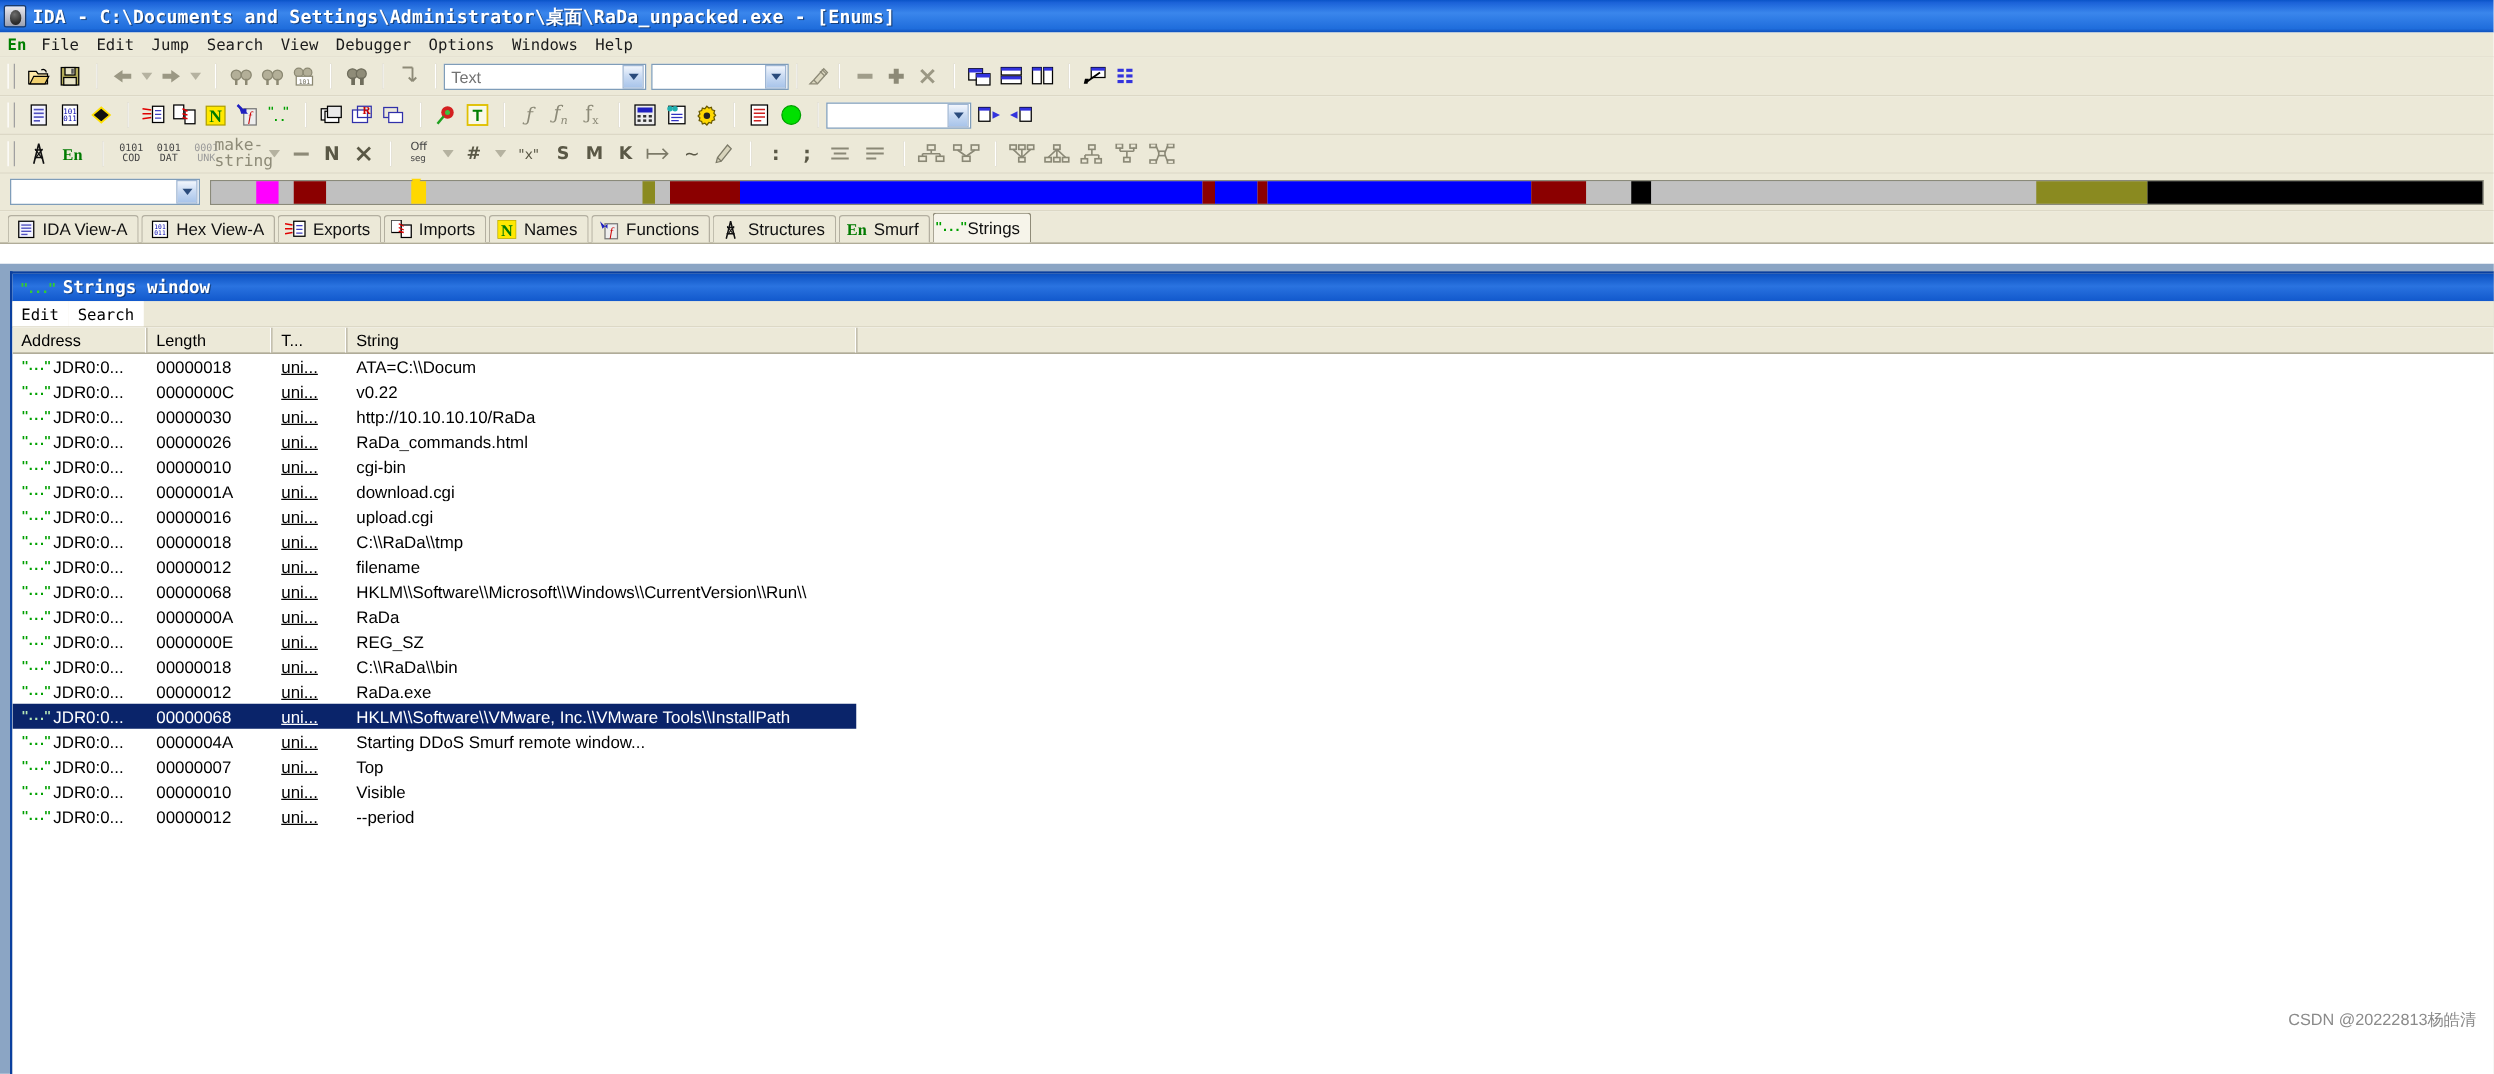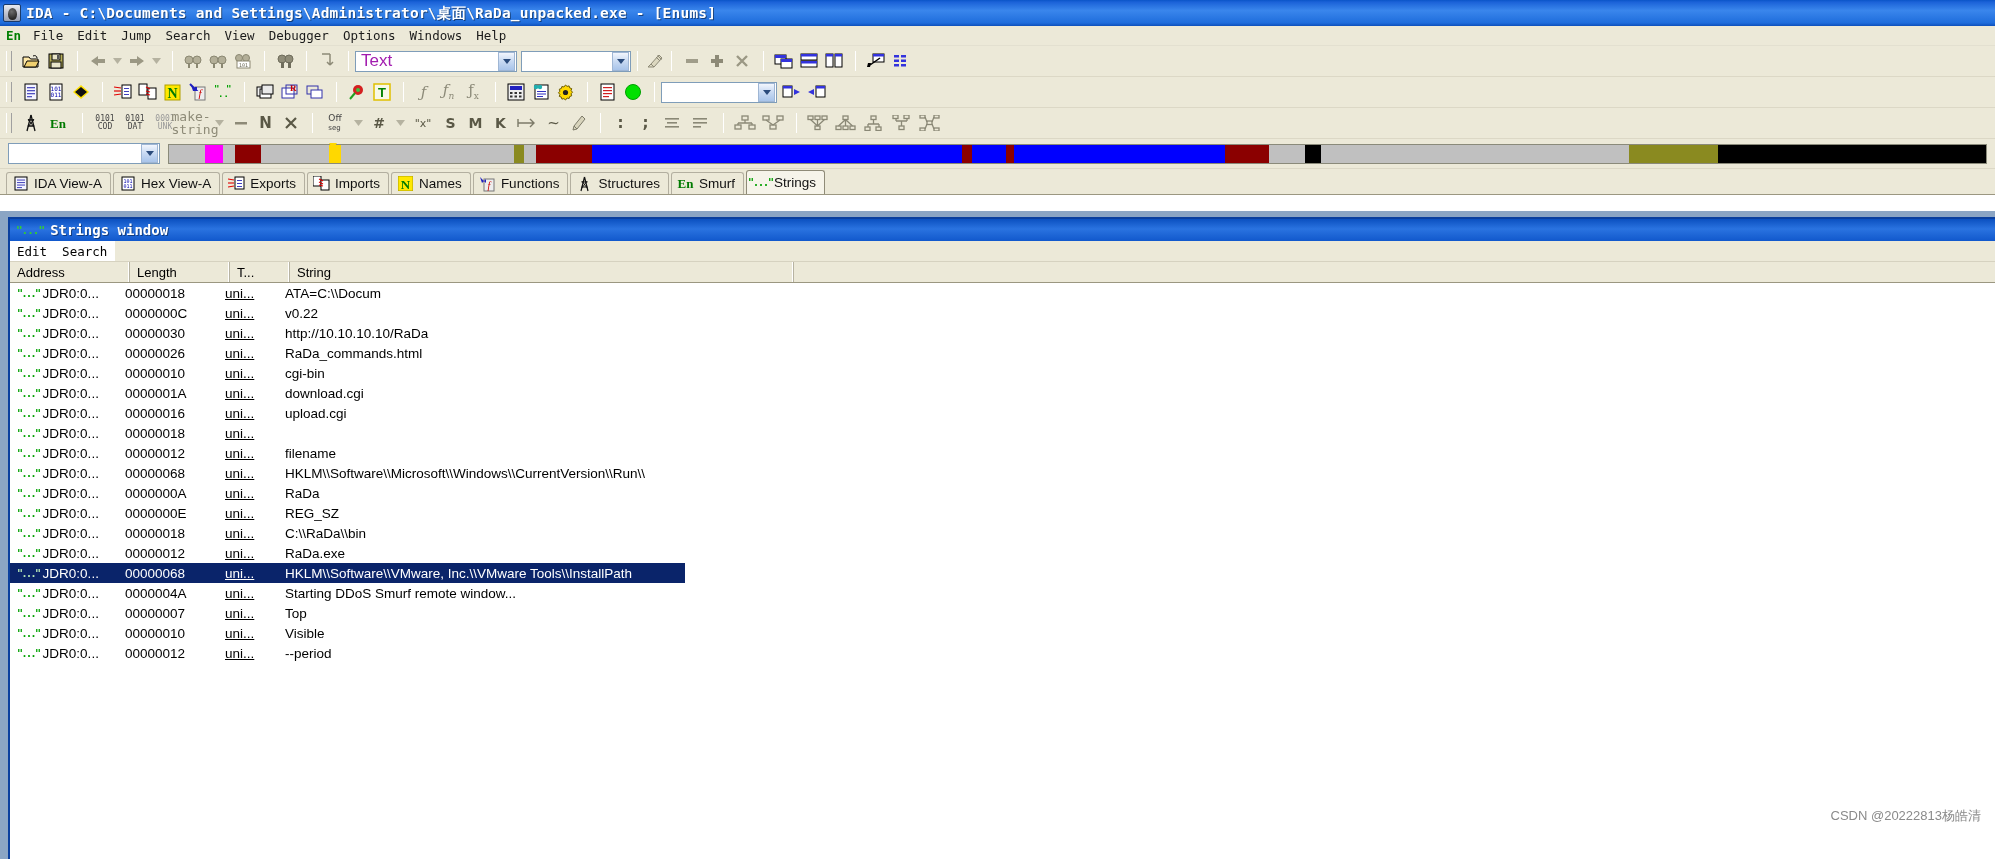--- a/index.html
+++ b/index.html
@@ -92,21 +92,21 @@
   .tcombo {
     height: 21px;
     border: 1px solid #7f9db9;
     background: #ffffff;
     display: flex; align-items: center;
     margin: 0 2px;
     flex: 0 0 auto;
   }
   .tcombo .val {
     flex: 1 1 auto; padding-left: 5px;
-    font-size: 17px; color: #a21caf;
+    font-size: 13px; color: #737373;
     font-family: "Liberation Sans", sans-serif;
     white-space: nowrap; overflow: hidden;
   }
   .tcombo .arrow {
     width: 17px; height: 19px; margin: 0 1px;
     background: linear-gradient(to bottom, #f2f6fd, #c7d9f2 50%, #a8c4ea);
     border: 1px solid #9fb6d4;
     display: flex; align-items: center; justify-content: center;
   }
   .tcombo .arrow::after {
@@ -224,24 +224,24 @@
   }
   #thead .th {
     display: flex; align-items: center;
     padding-left: 7px;
     border-right: 1px solid #b7b3a2;
     box-shadow: inset -1px 0 0 #ffffff;
     white-space: nowrap;
     flex: 0 0 auto;
   }
   #thead .th.last { flex: 1 1 auto; border-right: none; box-shadow: none; }
-  .col-addr { width: 120px; }
+  .col-addr { width: 108px; }
   .col-len  { width: 100px; }
   .col-type { width: 60px; }
-  .col-str  { width: 504px; }
+  .col-str  { width: 408px; }
 
   #tbody { font-size: 13.5px; color: #000; }
   .trow { display: flex; height: 20px; align-items: center; white-space: nowrap; }
   .trow.selected { background: #0a246a; color: #ffffff; width: 675px; }
   .trow .td { flex: 0 0 auto; padding-left: 7px; overflow: hidden; }
   .trow .td.c-addr { width: 108px; display: flex; align-items: center; }
   .trow .td.c-len  { width: 100px; }
   .trow .td.c-type { width: 60px; text-decoration: underline; }
   .trow .td.c-str  { flex: 1 1 auto; }
   .qmark {
@@ -1076,20 +1076,21 @@
             <div class="td c-type">uni...</div>
             <div class="td c-str">upload.cgi</div>
           </div>
           <div class="trow">
             <div class="td c-addr">
               <span class="qmark">"..."</span>
               <span>JDR0:0...</span>
             </div>
             <div class="td c-len">00000018</div>
             <div class="td c-type">uni...</div>
+            <div class="td c-str">C:\\RaDa\\tmp</div>
           </div>
           <div class="trow">
             <div class="td c-addr">
               <span class="qmark">"..."</span>
               <span>JDR0:0...</span>
             </div>
             <div class="td c-len">00000012</div>
             <div class="td c-type">uni...</div>
             <div class="td c-str">filename</div>
           </div>

